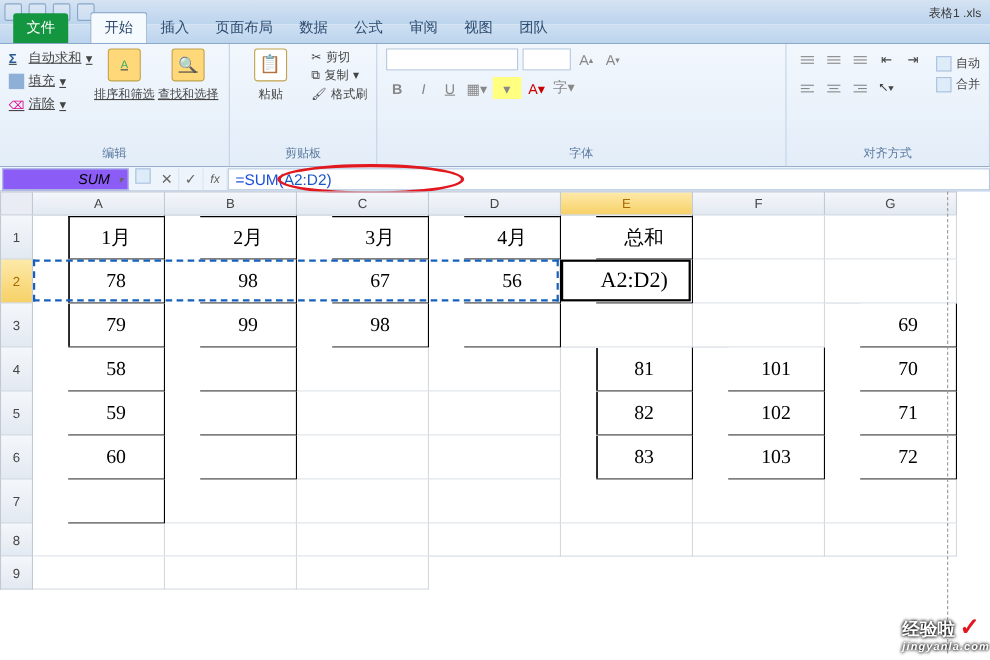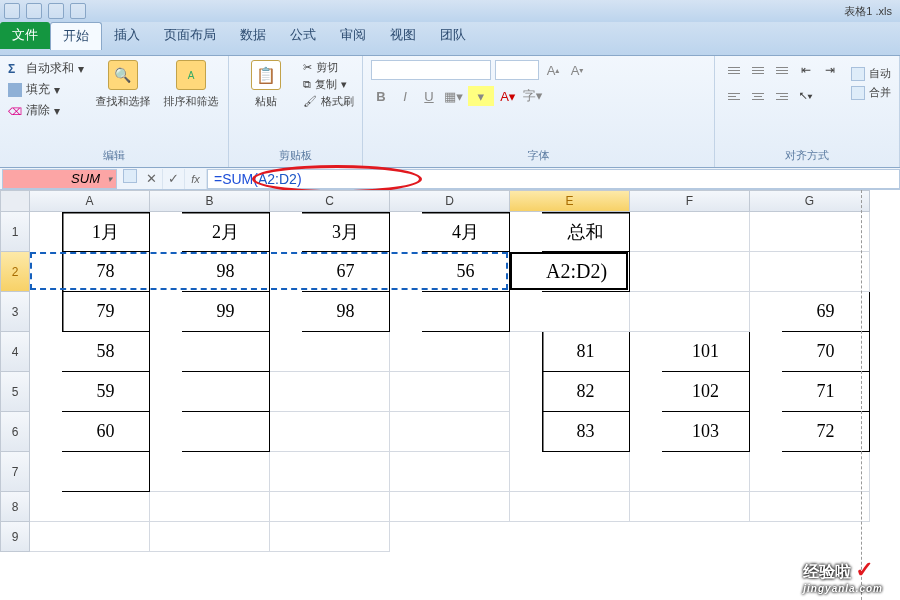--- a/index.html
+++ b/index.html
@@ -5,24 +5,24 @@
   * { box-sizing: border-box; margin: 0; padding: 0; font-family: "Microsoft YaHei", Arial, sans-serif; }
   body { background: #fff; width: 900px; height: 600px; overflow: hidden; position: relative; }
 
   
   .titlebar { height: 22px; background: linear-gradient(#d5e3f3,#bcd4ed); display: flex; align-items: center; padding: 0 4px; font-size: 11px; }
   .titlebar .qat { display: flex; gap: 6px; align-items: center; }
   .qat-btn { width: 16px; height: 16px; background: #fff3; border: 1px solid #88a6c7; border-radius: 2px; }
   .titlebar .doc { margin-left: auto; margin-right: 4px; color: #3b3b3b; }
 
   
-  .tabs { height: 34px; background: linear-gradient(#cfe0f2,#bcd4ed); display: flex; align-items: flex-start; font-size: 13px; padding-left: 0; border-bottom: 1px solid #8aa8c9; }
+  .tabs { height: 18px; background: linear-gradient(#cfe0f2,#bcd4ed); display: flex; align-items: flex-end; font-size: 13px; padding-left: 12px; border-bottom: 1px solid #8aa8c9; }
   .tab { padding: 4px 12px 5px; color: #2b4a6f; cursor: pointer; }
   .tab.file { background: #149640; color: #fff; border-radius: 3px 3px 0 0; }
-  .tab.active { background: #f5faff; border: 1px solid #8aa8c9; border-bottom: none; color: #2b4a6f; border-radius: 3px 3px 0 0; }
+  .tab.active { background: #f5faff; border: 1px solid #8aa8c9; border-bottom: none; color: #2b4a6f; border-radius: 3px 3px 0 0; margin-left: 20px; }
 
   
   .ribbon { height: 112px; background: linear-gradient(#f2f7fd,#e3edf8); border-bottom: 1px solid #8aa8c9; display: flex; font-size: 12px; color: #444; }
   .group { border-right: 1px solid #c2d3e6; padding: 4px 8px 2px; display: flex; flex-direction: column; justify-content: space-between; }
   .group-label { text-align: center; font-size: 11px; color: #5a7aa0; padding: 2px 0; }
   .edit-col { display: flex; flex-direction: column; gap: 4px; }
   .edit-item { display: flex; align-items: center; gap: 4px; white-space: nowrap; }
   .mini-icon { width: 14px; height: 14px; display: inline-block; }
   .sigma::before { content: "Σ"; font-weight: bold; color: #2a5a95; }
   .fill-i { background: #8fb0d6; }
@@ -43,21 +43,21 @@
   .bold{font-weight:bold;} .ital{font-style:italic;} .ul{text-decoration:underline;}
   .align-area { display:flex;flex-direction:column;gap:6px;justify-content:center;}
   .a-row{display:flex;gap:2px;}
   .albtn{width:22px;height:20px;border:1px solid transparent;display:flex;align-items:center;justify-content:center;}
   .alines{display:flex;flex-direction:column;gap:2px;width:12px;}
   .alines span{height:1px;background:#888;display:block;}
   .wrap-col{display:flex;flex-direction:column;gap:4px;font-size:11px;justify-content:center;}
 
   
   .fbar { height: 22px; display:flex; align-items:center; border-bottom:1px solid #b5c9e0; font-size:13px; background:#eef4fb; position:relative; }
-  .namebox { width:115px; height:20px; border:1px solid #b5c9e0; background:#fca5a5; margin:0 2px; display:flex;align-items:center;justify-content:flex-end;padding:0 16px 0 6px; font-style:italic; position:relative;}
+  .namebox { width:115px; height:20px; border:1px solid #b5c9e0; background:#8b5cf6; margin:0 2px; display:flex;align-items:center;justify-content:flex-end;padding:0 16px 0 6px; font-style:italic; position:relative;}
   .namebox::after{content:"▾"; position:absolute;right:4px;color:#666;font-size:9px;}
   .fbar-btns { display:flex; gap:0; }
   .fbar-btn { width:22px;height:20px;display:flex;align-items:center;justify-content:center;color:#666;border-right:1px solid #d9e4f0;}
   .fx{font-style:italic;font-size:11px;}
   .formula-input { flex:1; height:20px; border:1px solid #b5c9e0; background:#fff; padding:0 6px; font-family:"SimSun",serif; font-size:14px; display:flex;align-items:center;}
   .fpart-fn{color:#1d4ed8;}
   .fpart-ref{color:#1a56c4;}
   .red-oval { position:absolute; left:252px; top:-3px; width:170px; height:28px; border:3px solid #e1191f; border-radius:50%; pointer-events:none;}
   .small-menu-icon { width:14px;height:14px;background:#deecf9;border:1px solid #a8c0dc;}
 
@@ -78,21 +78,21 @@
   .cell.thick-tl { box-shadow: inset 1.5px 0 0 #000, inset 0 1.5px 0 #000;}
   .col-E-active { background:linear-gradient(#fde9a8,#f7d167) !important; color:#a76b00 !important;}
   .row-2-active { background:linear-gradient(#fde9a8,#f7d167) !important; color:#a76b00 !important;}
   .marquee { position:absolute; border:2px dashed #1560bd; pointer-events:none;}
   .active-outline { position:absolute; border:2px solid #000; pointer-events:none;}
   .dotted-v { position:absolute; top:0; bottom:0; border-right:1px dashed #999; right:38px;}
   .grid-headers{display:flex;}
   .rows-block{display:flex;}
 
   
-  .watermark { position:absolute; right:17px; bottom:6px; color:#fff; text-shadow:0 0 3px #000,0 0 3px #000; font-family:"Comic Sans MS","Microsoft YaHei",cursive; font-size:16px; font-weight:bold;}
+  .watermark { position:absolute; right:0; bottom:6px; color:#fff; text-shadow:0 0 3px #000,0 0 3px #000; font-family:"Comic Sans MS","Microsoft YaHei",cursive; font-size:16px; font-weight:bold;}
   .watermark .sub { font-size:10px; display:block; font-style:italic; letter-spacing:1px;}
   .watermark .chk { color:#e1191f; font-size:22px; text-shadow:none; margin-left:4px;}
 </style>
 </head>
 <body>
 
 <div class="titlebar">
   <div class="qat">
     <span class="qat-btn"></span>
     <span class="qat-btn"></span>
@@ -109,33 +109,33 @@
   <div class="tab">页面布局</div>
   <div class="tab">数据</div>
   <div class="tab">公式</div>
   <div class="tab">审阅</div>
   <div class="tab">视图</div>
   <div class="tab">团队</div>
 </div>
 
 <div class="ribbon">
   <div class="group">
-    <div style="display:flex;gap:10px;">
+    <div style="display:flex;gap:0;text-decoration:underline;">
       <div class="edit-col">
         <div class="edit-item"><span class="mini-icon sigma"></span><span>自动求和</span> ▾</div>
         <div class="edit-item"><span class="mini-icon fill-i"></span><span>填充</span> ▾</div>
         <div class="edit-item"><span class="mini-icon clear-i"></span><span>清除</span> ▾</div>
       </div>
       <div class="big-btn">
+          <div class="big-icon sort"></div>
+          <span>排序和筛选</span>
+        </div>
+      <div class="big-btn">
           <div class="big-icon find"></div>
           <span>查找和选择</span>
-        </div>
-      <div class="big-btn">
-          <div class="big-icon sort"></div>
-          <span>排序和筛选</span>
         </div>
     </div>
     <div class="group-label">编辑</div>
   </div>
 
   <div class="group">
     <div style="display:flex;gap:8px;">
       <div class="big-btn">
           <div class="big-icon paste"></div>
           <span>粘贴</span>

